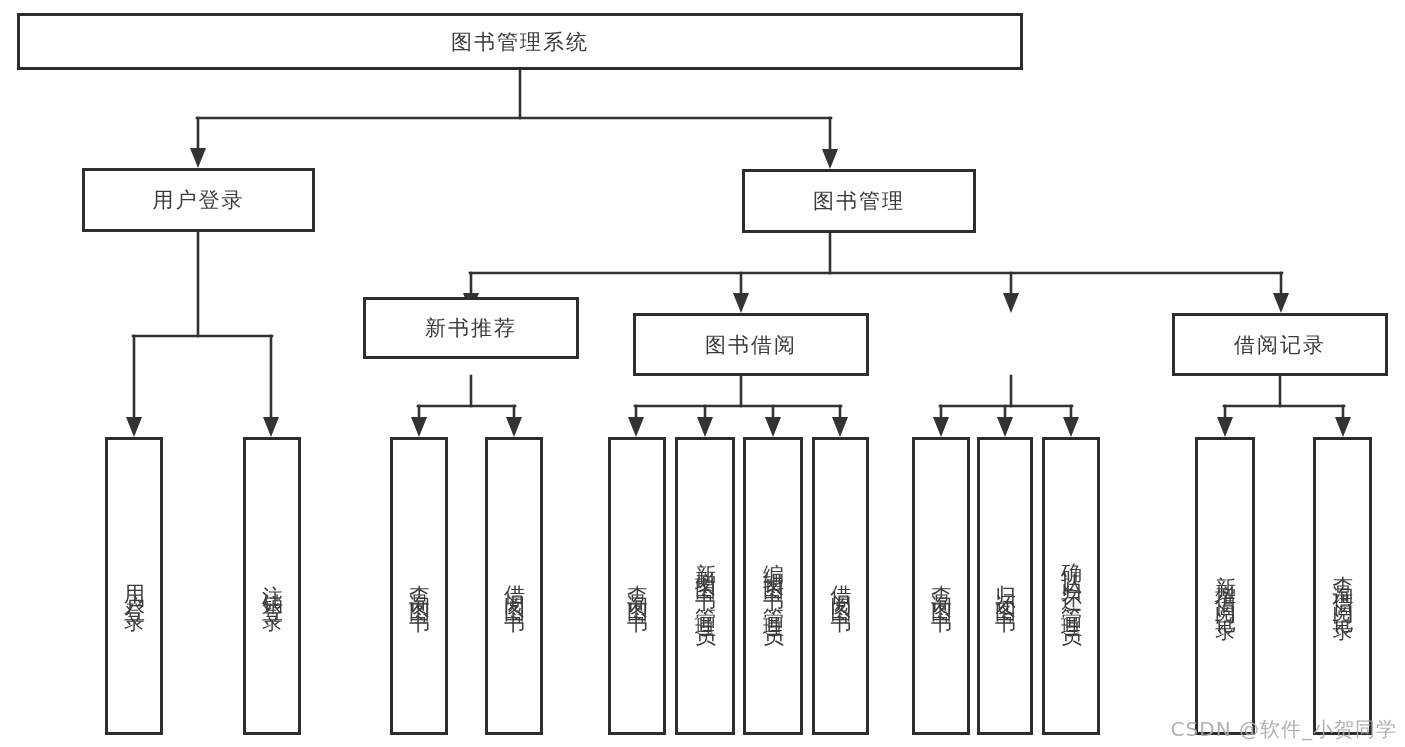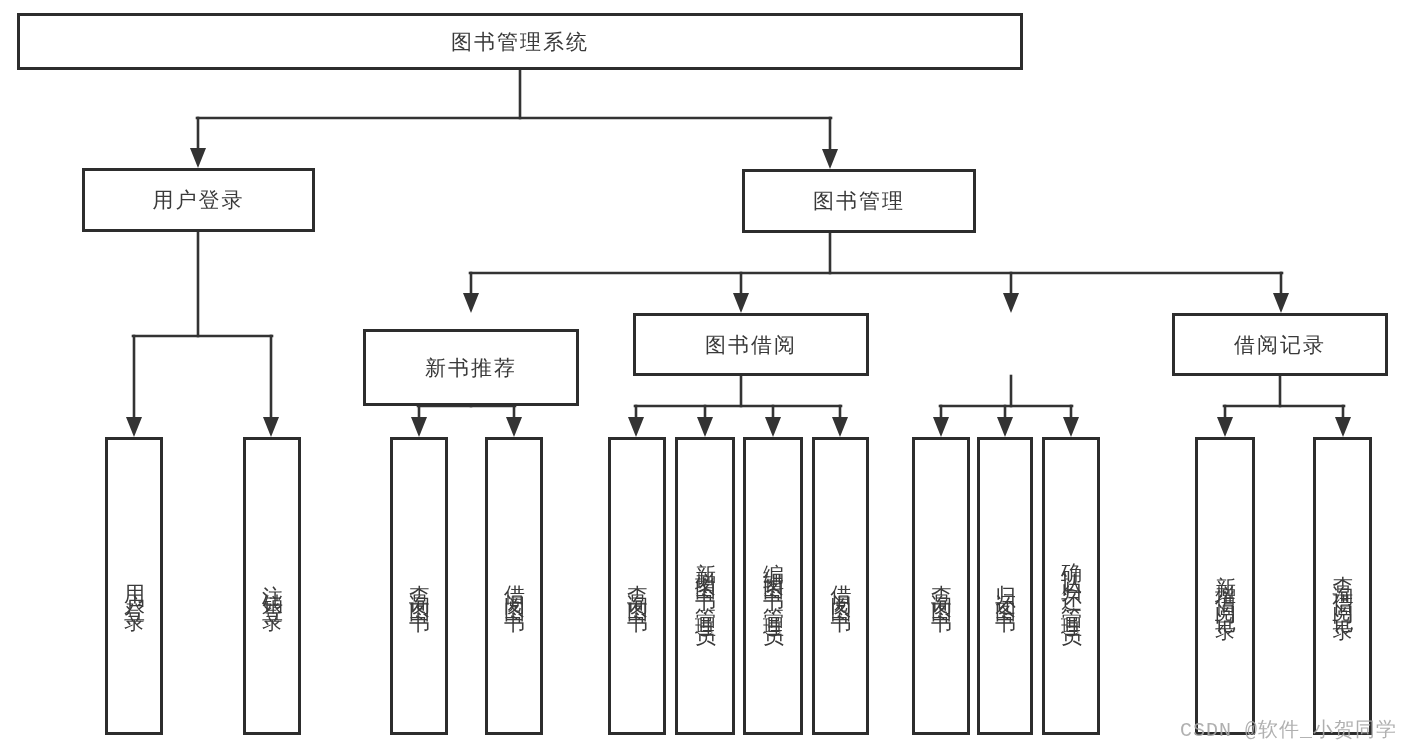--- a/index.html
+++ b/index.html
@@ -48,21 +48,20 @@
   }
   #watermark{
     position:absolute;
     right:8px;bottom:4px;
     font-size:20px;
     letter-spacing:1px;
     color:var(--wm);
     opacity:.9;
     z-index:2;
     white-space:nowrap;
-    font-family:Liberation Mono, monospace;
   }
 </style>
 </head>
 <body>
 
 <div id="stage">
 
   <svg id="connectors" viewBox="0 0 1405 747" xmlns="http://www.w3.org/2000/svg">
 
     <line x1="520" y1="70" x2="520" y2="118"></line>
@@ -123,21 +122,21 @@
     <line x1="1343" y1="406" x2="1343" y2="421"></line>
     <polygon points="1217,417 1233,417 1225,437"></polygon>
     <polygon points="1335,417 1351,417 1343,437"></polygon>
   </svg>
 
   <div class="node hbox" style="left:17px;top:13px;width:1006px;height:57px">图书管理系统</div>
 
   <div class="node hbox" style="left:82px;top:168px;width:233px;height:64px">用户登录</div>
   <div class="node hbox" style="left:742px;top:169px;width:234px;height:64px">图书管理</div>
 
-  <div class="node hbox" style="left:363px;top:329px;width:216px;height:77px">新书推荐</div>
+  <div class="node hbox" style="left:363px;top:297px;width:216px;height:62px">新书推荐</div>
   <div class="node hbox" style="left:633px;top:313px;width:236px;height:63px">图书借阅</div>
   <div class="node hbox" style="left:1172px;top:313px;width:216px;height:63px">借阅记录</div>
 
   <div class="node leaf" style="left:105px;width:58px">用户登录</div>
   <div class="node leaf" style="left:243px;width:58px">注销登录</div>
   <div class="node leaf" style="left:390px;width:58px">查询图书</div>
   <div class="node leaf" style="left:485px;width:58px">借阅图书</div>
   <div class="node leaf" style="left:608px;width:58px">查询图书</div>
   <div class="node leaf" style="left:675px;width:60px">新增图书（管理员）</div>
   <div class="node leaf" style="left:743px;width:60px">编辑图书（管理员）</div>

